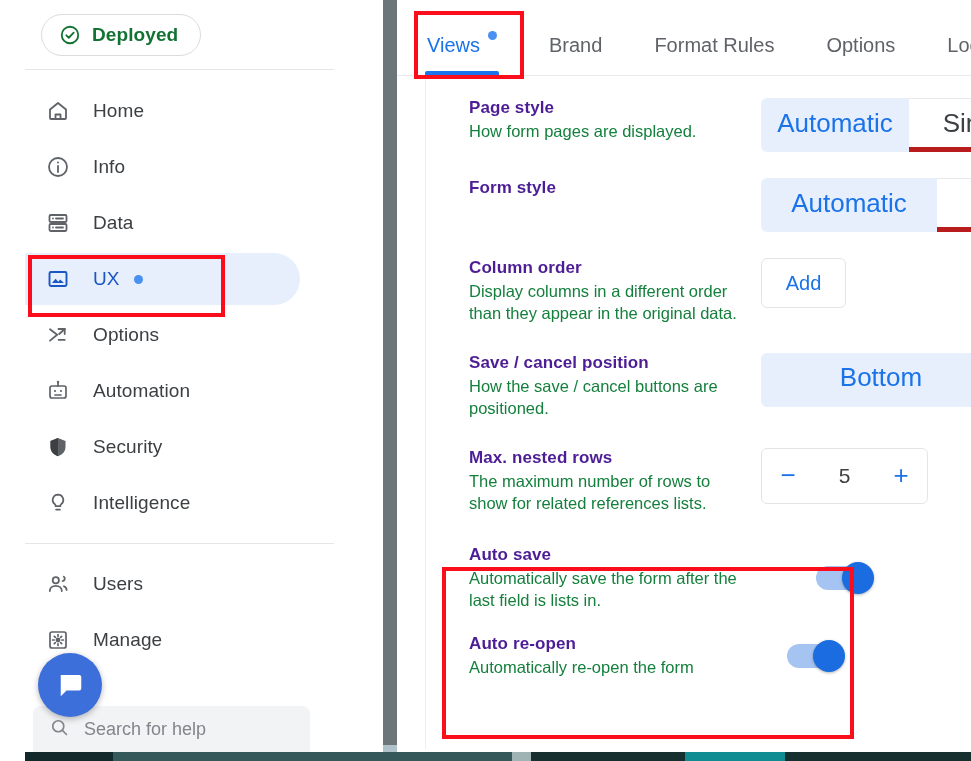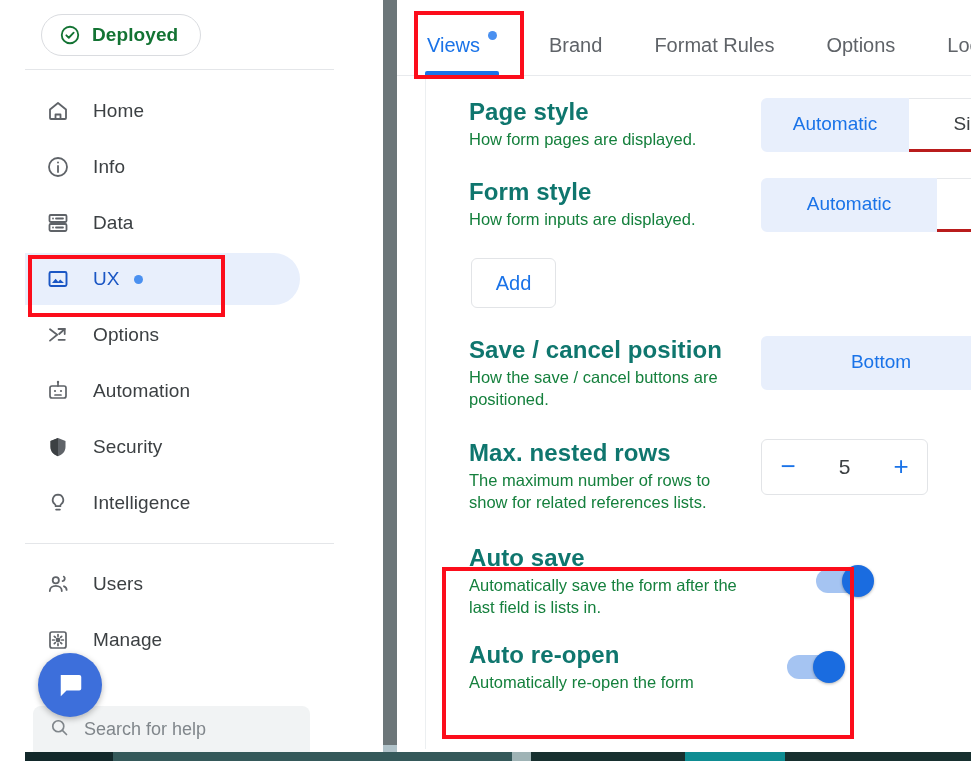--- a/index.html
+++ b/index.html
@@ -137,37 +137,37 @@
   .rows { padding: 22px 0 0 0; }
   .row {
     position: relative;
     display:flex; align-items:flex-start;
     padding: 0 0 0 72px;
     margin-bottom: 24px;
     min-height: 48px;
   }
   .row .labels { width: 290px; flex:0 0 auto; padding-top: 0px; }
   .row .ttl {
-    font-size: 24px; font-weight: 700; color:#0f766e;
+    font-size: 17px; font-weight: 700; color:#4c1d95;
     letter-spacing:.1px; margin-bottom: 3px; white-space: nowrap;
   }
   .row .sub {
     font-size: 16.5px; color:#15803d; line-height: 1.33;
     max-width: 276px;
   }
   .row .ctrl { flex: 1 1 auto; padding-left: 2px; }
 
   
   .seg { display:flex; height: 54px; width: 430px; }
   .seg .opt {
     flex: 0 0 auto;
     display:flex; align-items:center; justify-content:center;
-    font-size: 19px; color:#3c4043;
+    font-size: 26px; color:#3c4043;
     background:#fff; cursor:pointer;
-    border-top:1px solid #e6e8eb; border-bottom:3px solid #b91c1c;
+    border-top:1px solid #e6e8eb; border-bottom:5px solid #b91c1c;
     border-right:1px solid #e6e8eb;
   }
   .seg .opt:first-child { border-left:1px solid #e6e8eb; border-radius: 6px 0 0 6px; }
   .seg .opt.sel { background:#e8effc; color:#1a73e8; border-color:#e8effc; }
   .seg.s1 .opt { width: 148px; }
   .seg.s2 .opt { width: 176px; }
   .seg.s3 .opt { width: 240px; }
 
   
   .btn-outline {
@@ -421,31 +421,34 @@
             <div class="seg s1">
               <div class="opt sel">Automatic</div>
               <div class="opt">Simple</div>
             </div>
           </div>
         </div>
 
         <div class="row" style="margin-bottom:26px;">
           <div class="labels">
             <div class="ttl">Form style</div>
-            <div class="sub">How form inputs are displayed.</div>
           </div>
           <div class="ctrl">
             <div class="seg s2">
               <div class="opt sel">Automatic</div>
               <div class="opt">De</div>
             </div>
           </div>
         </div>
 
         <div class="row" style="margin-bottom:28px;">
+          <div class="labels">
+            <div class="ttl">Column order</div>
+            <div class="sub">Display columns in a different order than they appear in the original data.</div>
+          </div>
           <div class="ctrl">
             <div class="btn-outline">Add</div>
           </div>
         </div>
 
         <div class="row" style="margin-bottom:28px;">
           <div class="labels">
             <div class="ttl">Save / cancel position</div>
             <div class="sub">How the save / cancel buttons are positioned.</div>
           </div>

